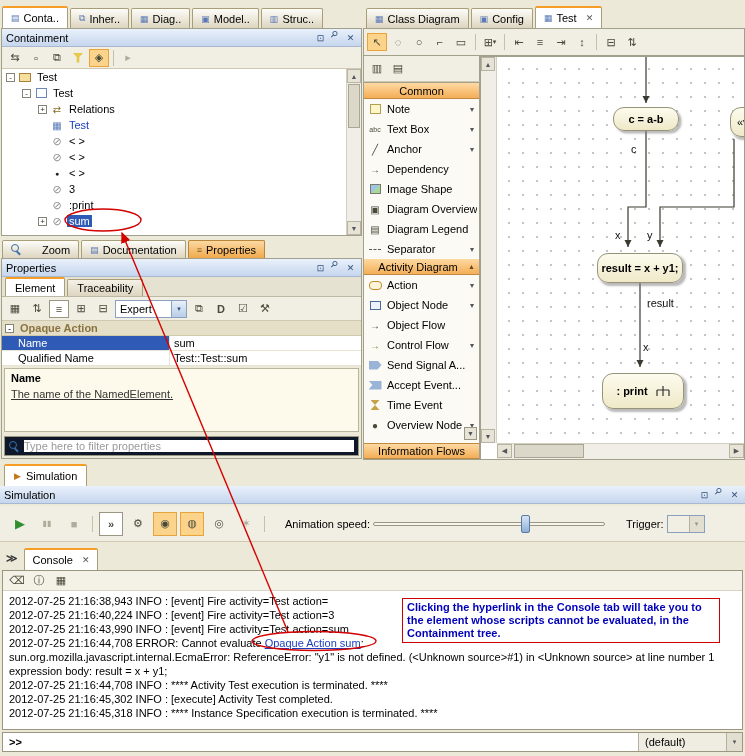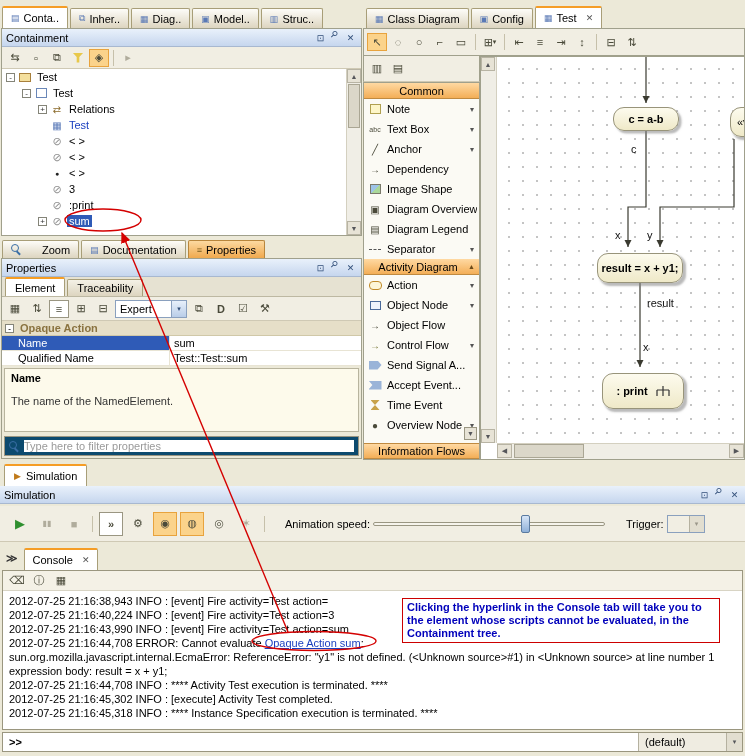--- a/index.html
+++ b/index.html
@@ -56,22 +56,22 @@
   .combo { height:18px; border:1px solid #8aa0be; background:#fff; display:flex; align-items:center; padding-left:4px; }
   .combo .cv { flex:1; }
   .combo .ca { width:15px; height:100%; background:linear-gradient(#e8f0fa,#b9cde8); border-left:1px solid #8aa0be; display:flex; align-items:center; justify-content:center; font-size:7px; color:#33507a; }
   .prop-section { height:15px; background:#e6dfc8; color:#8a7340; font-weight:bold; display:flex; align-items:center; padding-left:3px; border-bottom:1px solid #d0c8a8; gap:3px; }
   .prop-row { height:15px; display:flex; background:#fff; border-bottom:1px solid #e8e4d4; }
   .prop-name { width:168px; flex:0 0 168px; padding-left:16px; border-right:1px solid #e8e4d4; display:flex; align-items:center; }
   .prop-val { flex:1; padding-left:4px; display:flex; align-items:center; }
   .prop-row.selected .prop-name { background:#2f5bb7; color:#fff; }
   .docbox { flex:1; margin:2px; border:1px solid #b8b49e; background:#fdfaeb; padding:3px 6px; overflow:hidden; }
   .docbox .dt { font-weight:bold; }
-  .docbox .db { color:#333; margin-top:11px; }
-  .filterrow { height:20px; margin:2px; border:1px solid #9a9682; background:#0c4a6e; display:flex; align-items:center; gap:4px; padding:0 4px; }
+  .docbox .db { color:#333; margin-top:4px;text-decoration:underline; }
+  .filterrow { height:20px; margin:2px; border:1px solid #9a9682; background:#0f172a; display:flex; align-items:center; gap:4px; padding:0 4px; }
   .filterrow input { flex:1; border:none; outline:none; font:11px "Liberation Sans",sans-serif; color:#444; }
   .filterrow input::placeholder { color:#9a9a9a; }
 
   
   .mag { width:11px; height:11px; position:relative; display:inline-block; flex:0 0 11px;}
   .mag::before { content:""; position:absolute; width:6px; height:6px; border:1.5px solid #3a6ea5; border-radius:50%; left:0; top:0; }
   .mag::after { content:""; position:absolute; width:5px; height:1.5px; background:#3a6ea5; transform:rotate(45deg); left:5px; top:8px; }
   .funnel { width:11px; height:10px; background:#e8c84a; border:0; clip-path:polygon(0 0,100% 0,62% 45%,62% 100%,38% 100%,38% 45%); display:inline-block; }
 
   

